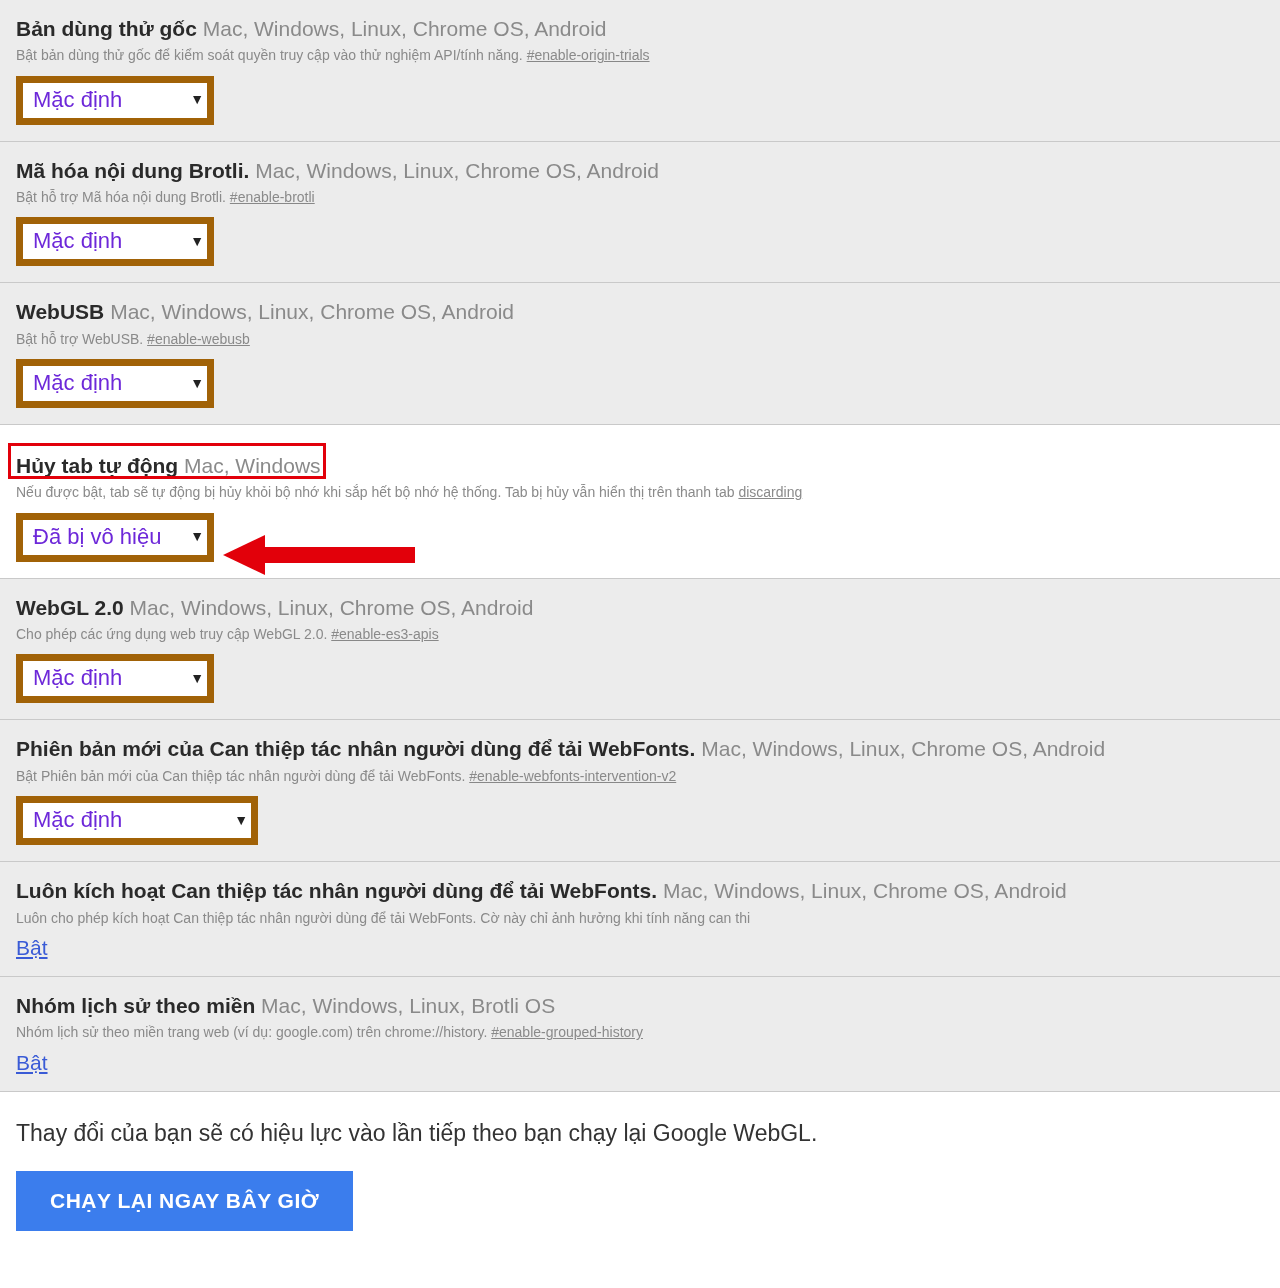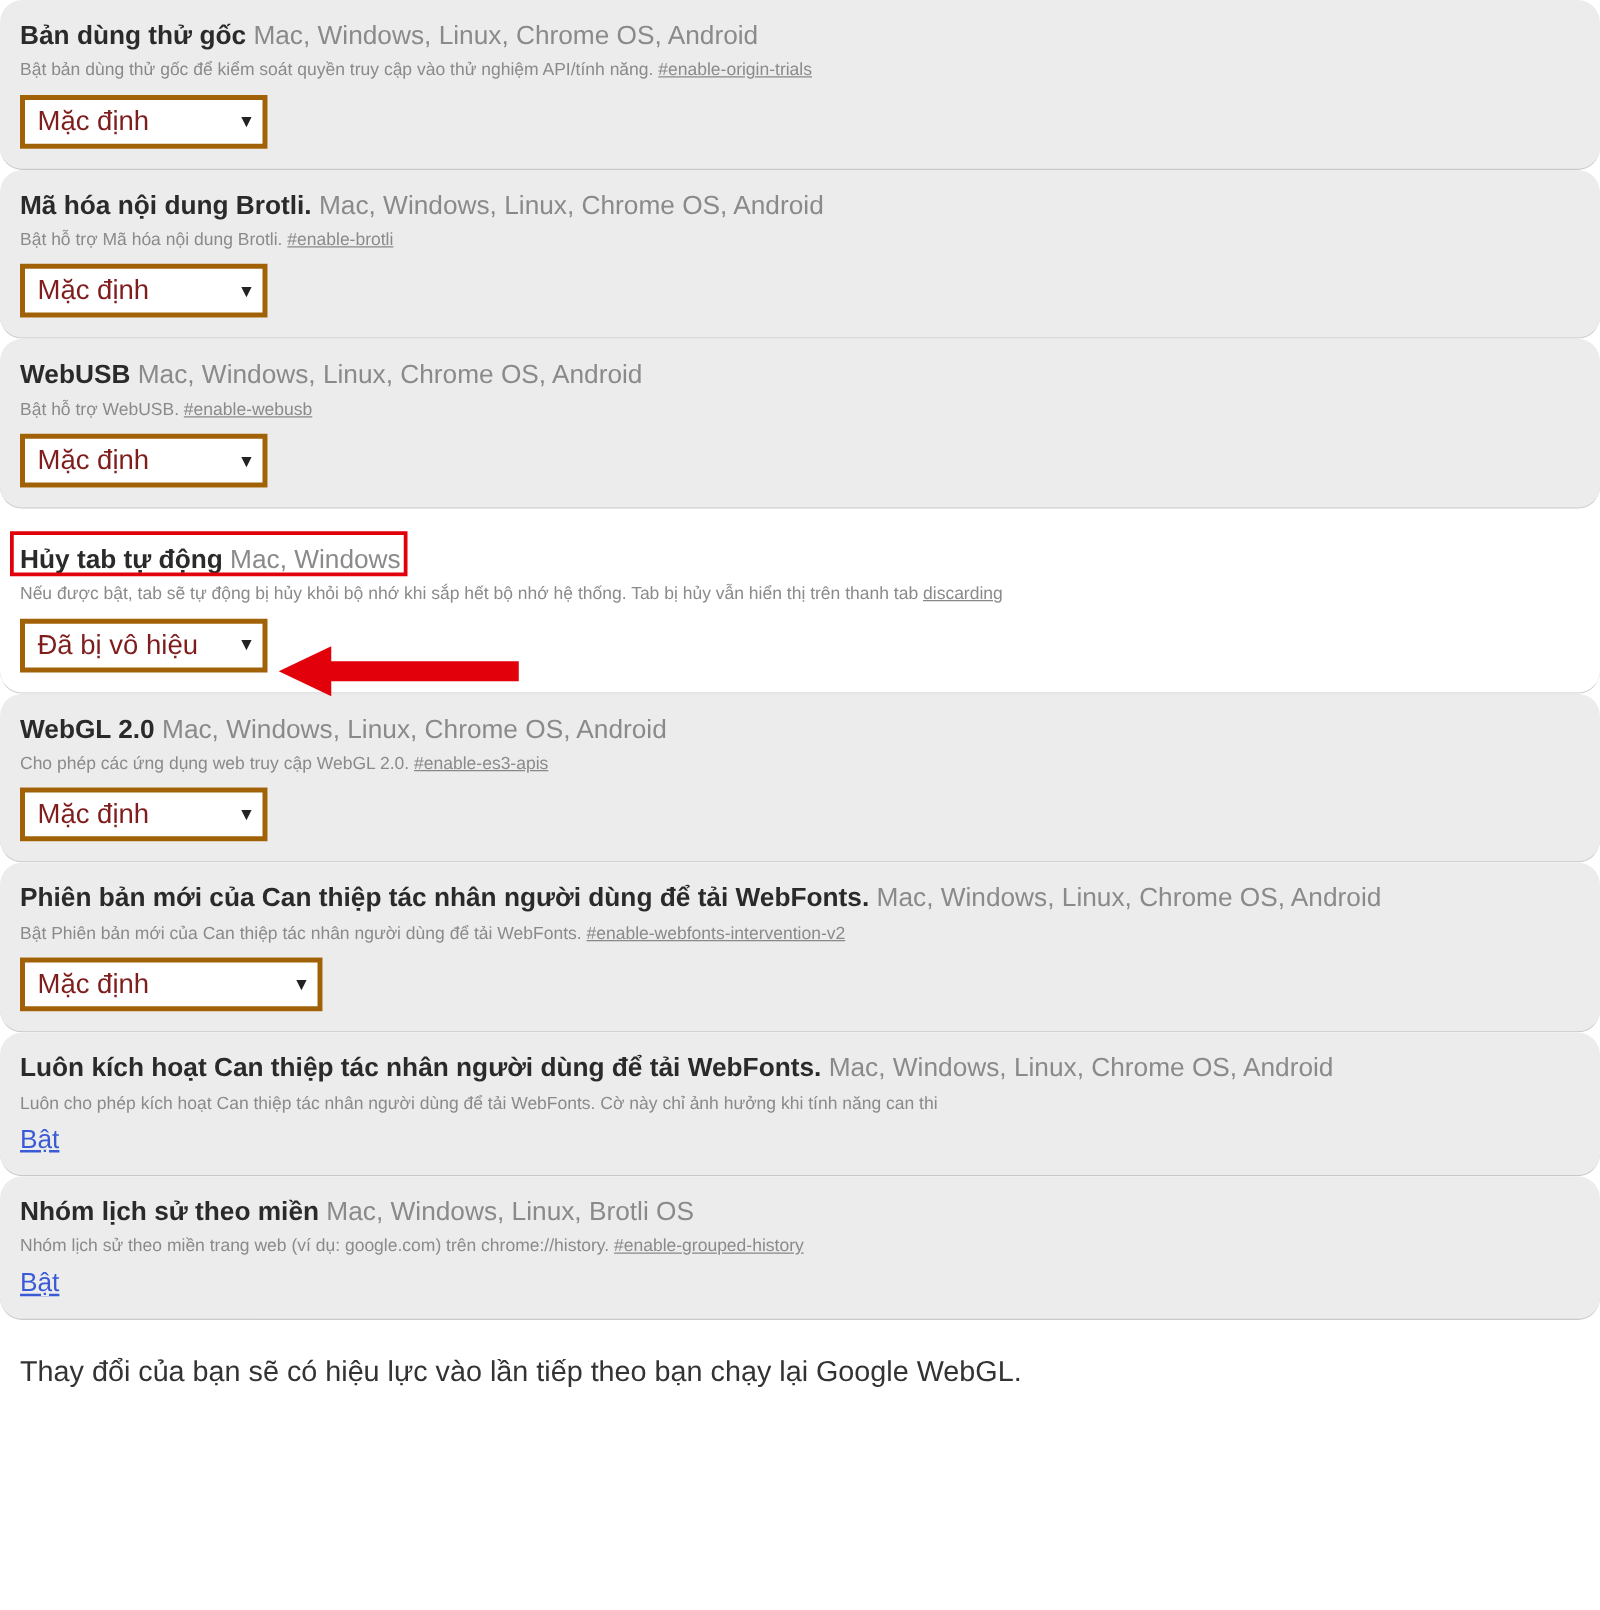--- a/index.html
+++ b/index.html
@@ -2,46 +2,45 @@
 <html><head>
 <meta charset="utf-8">
 <style>
   * { box-sizing: border-box; margin: 0; padding: 0; }
   html, body { width: 1280px; font-family: "Segoe UI", Arial, sans-serif; background: #fff; }
   .flags-list { width: 100%; }
   .flag-item {
     padding: 14px 16px 16px 16px;
     border-bottom: 1px solid #c9c9c9;
     background: #ececec;
-    border-radius: 18px;
   }
   .flag-item.highlighted {
     background: #fff;
     position: relative;
     margin-top: 12px;
   }
   .title-line { font-size: 21px; line-height: 1.4; margin-bottom: 2px; }
   .title-strong { font-weight: 700; color: #2a2a2a; }
   .platforms { color: #8a8a8a; font-weight: 400; }
   .desc-line { font-size: 14px; color: #8a8a8a; line-height: 1.45; }
   .hash-link {
     color: #8a8a8a;
     text-decoration: underline;
     text-decoration-color: #888;
   }
   .select-wrap { margin-top: 10px; display: inline-block; position: relative; }
   .flag-select {
     appearance: none;
     -webkit-appearance: none;
     background: #fff;
-    border: 4px solid #a16207;
+    border: 7px solid #a16207;
     font-size: 22px;
     padding: 4px 36px 6px 10px;
     min-width: 198px;
-    color: #7f1d1d;
+    color: #6d28d9;
     font-family: inherit;
   }
   .flag-select.wider { min-width: 242px; }
   .select-caret {
     position: absolute;
     right: 10px;
     top: 50%;
     transform: translateY(-55%);
     pointer-events: none;
     font-size: 14px;
@@ -103,13 +102,14 @@
         <path d="M 50 10 L 8 30 L 50 50 Z" fill="#e2000a"></path>
       </svg></div>
     <div class="flag-item"><div class="title-line"><span class="title-strong">WebGL 2.0</span> <span class="platforms">Mac, Windows, Linux, Chrome OS, Android</span></div><div class="desc-line"><span>Cho phép các ứng dụng web truy cập WebGL 2.0. </span><a class="hash-link" href="#">#enable-es3-apis</a></div><div class="select-wrap"><select class="flag-select"><option>Mặc định</option></select><span class="select-caret">▼</span></div></div>
     <div class="flag-item"><div class="title-line"><span class="title-strong">Phiên bản mới của Can thiệp tác nhân người dùng để tải WebFonts.</span> <span class="platforms">Mac, Windows, Linux, Chrome OS, Android</span></div><div class="desc-line"><span>Bật Phiên bản mới của Can thiệp tác nhân người dùng để tải WebFonts. </span><a class="hash-link" href="#">#enable-webfonts-intervention-v2</a></div><div class="select-wrap"><select class="flag-select wider"><option>Mặc định</option></select><span class="select-caret">▼</span></div></div>
     <div class="flag-item"><div class="title-line"><span class="title-strong">Luôn kích hoạt Can thiệp tác nhân người dùng để tải WebFonts.</span> <span class="platforms">Mac, Windows, Linux, Chrome OS, Android</span></div><div class="desc-line"><span>Luôn cho phép kích hoạt Can thiệp tác nhân người dùng để tải WebFonts. Cờ này chỉ ảnh hưởng khi tính năng can thi </span></div><a class="enable-link" href="#">Bật</a></div>
     <div class="flag-item"><div class="title-line"><span class="title-strong">Nhóm lịch sử theo miền</span> <span class="platforms">Mac, Windows, Linux, Brotli OS</span></div><div class="desc-line"><span>Nhóm lịch sử theo miền trang web (ví dụ: google.com) trên chrome://history. </span><a class="hash-link" href="#">#enable-grouped-history</a></div><a class="enable-link" href="#">Bật</a></div>
   </div>
 
 <div class="restart-bar">
   <div class="restart-msg">Thay đổi của bạn sẽ có hiệu lực vào lần tiếp theo bạn chạy lại Google WebGL.</div>
+  <button class="restart-btn">CHẠY LẠI NGAY BÂY GIỜ</button>
 </div>
 
 </body></html>

